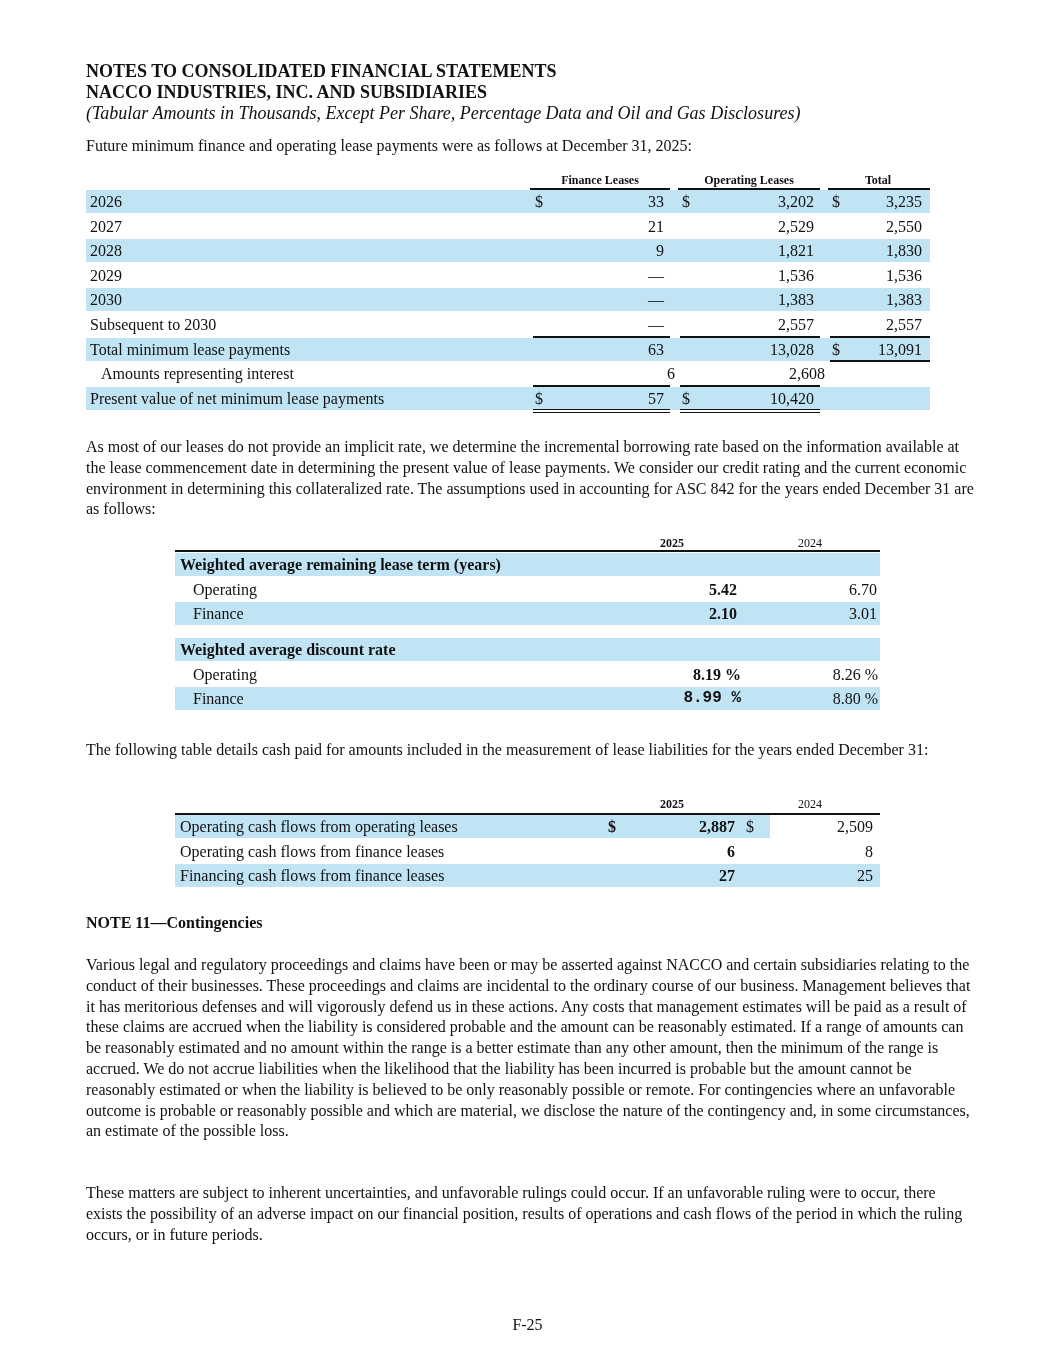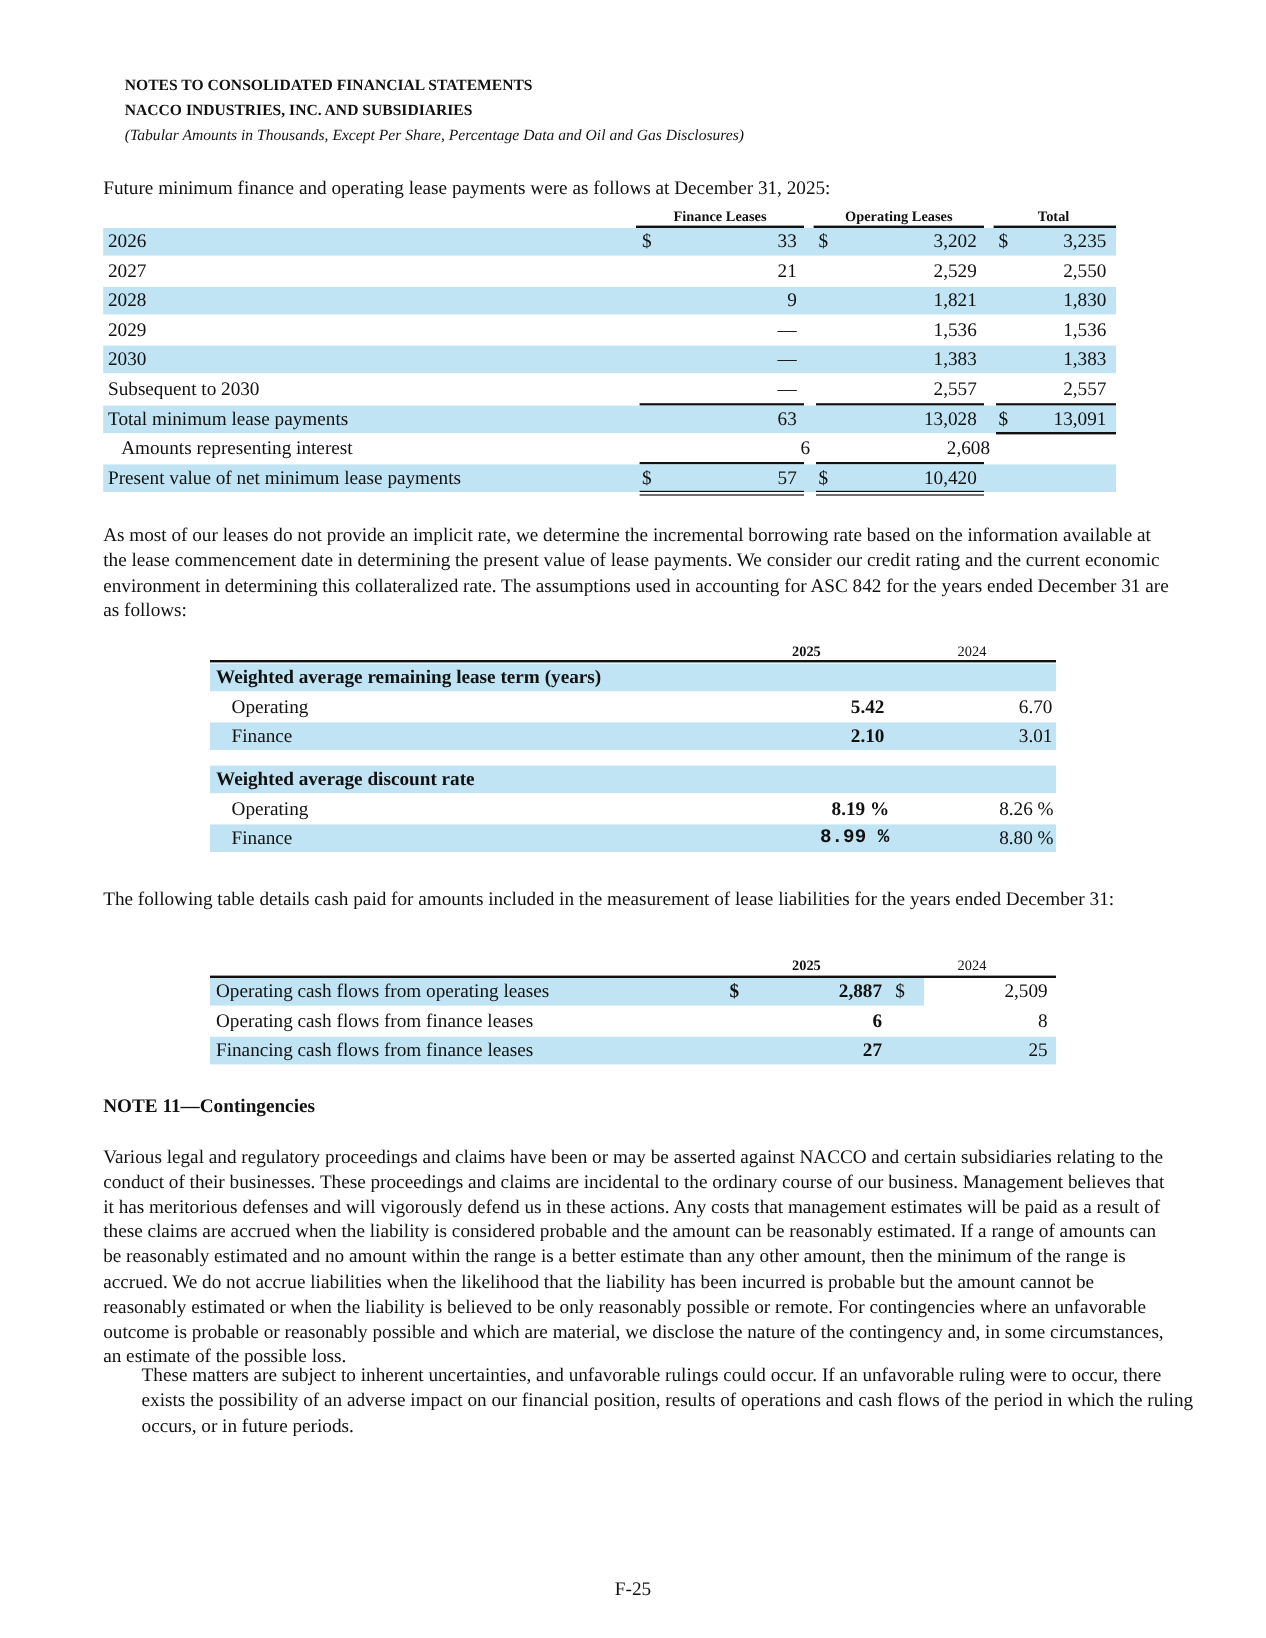--- a/index.html
+++ b/index.html
@@ -2,21 +2,21 @@
 <html><head>
 <meta charset="utf-8">
 <style>
   html, body { margin: 0; padding: 0; background: #ffffff; }
   body {
     width: 1055px; height: 1365px; position: relative; overflow: hidden;
     font-family: "Liberation Serif", "DejaVu Serif", serif;
     color: #111111; font-size: 16px;
   }
   .abs { position: absolute; }
-  .hdr { left: 104px; font-size: 13px; line-height: 20px; font-family: Liberation Serif, serif; }
+  .hdr { left: 86px; font-size: 18px; line-height: 20px; font-family: Liberation Serif, serif; }
   .hdr.b { font-weight: bold; }
   .hdr.i { font-style: italic; }
   .para { left: 86px; width: 890px; font-size: 16px; line-height: 20.8px; margin: 0; }
   .note-title { left: 86px; font-weight: bold; font-size: 16px; }
   .footer { left: 0; width: 1055px; text-align: center; font-size: 16px; }
 
   
   .row { position: absolute; height: 23px; line-height: 23px; font-size: 16px; }
   .row.shade { background: #c0e4f4; }
   .cell { position: absolute; top: 0; height: 23px; }
@@ -28,21 +28,21 @@
   .rule.thin { height: 1.5px; }
   .dbl { position: absolute; height: 4px; border-top: 1.5px solid #111; border-bottom: 1.5px solid #111; box-sizing: border-box; }
 </style>
 </head>
 <body>
 
 <div class="abs hdr b" style="top:61px;">NOTES TO CONSOLIDATED FINANCIAL STATEMENTS</div>
 <div class="abs hdr b" style="top:82px;">NACCO INDUSTRIES, INC. AND SUBSIDIARIES</div>
 <div class="abs hdr i" style="top:103px;">(Tabular Amounts in Thousands, Except Per Share, Percentage Data and Oil and Gas Disclosures)</div>
 
-<p class="abs para" style="top:148px;">Future minimum finance and operating lease payments were as follows at December 31, 2025:</p>
+<p class="abs para" style="top:136px;">Future minimum finance and operating lease payments were as follows at December 31, 2025:</p>
 
 <div class="abs" style="left:0;top:0;width:1055px;height:420px;">
   <div class="colhead" style="left:530px;top:173px;width:140px;">Finance Leases</div>
   <div class="colhead" style="left:678px;top:173px;width:142px;">Operating Leases</div>
   <div class="colhead" style="left:828px;top:173px;width:100px;">Total</div>
   <div class="rule" style="left:530px;top:188px;width:140px;"></div>
   <div class="rule" style="left:678px;top:188px;width:142px;"></div>
   <div class="rule" style="left:828px;top:188px;width:102px;"></div>
 
   <div class="row shade" style="left:86px;top:190px;width:844px;">
@@ -170,15 +170,15 @@
   </div>
   <div class="row shade" style="left:175px;top:864px;width:705px;">
     <span class="cell" style="left:5px;">Financing cash flows from finance leases</span>
     <span class="cell r bold" style="left:460px;width:100px;">27</span>
     <span class="cell r" style="left:598px;width:100px;">25</span>
   </div>
 </div>
 
 <div class="abs note-title" style="top:914px;">NOTE 11—Contingencies</div>
 <p class="abs para" style="top:955px;">Various legal and regulatory proceedings and claims have been or may be asserted against NACCO and certain subsidiaries relating to the conduct of their businesses. These proceedings and claims are incidental to the ordinary course of our business. Management believes that it has meritorious defenses and will vigorously defend us in these actions. Any costs that management estimates will be paid as a result of these claims are accrued when the liability is considered probable and the amount can be reasonably estimated. If a range of amounts can be reasonably estimated and no amount within the range is a better estimate than any other amount, then the minimum of the range is accrued. We do not accrue liabilities when the likelihood that the liability has been incurred is probable but the amount cannot be reasonably estimated or when the liability is believed to be only reasonably possible or remote. For contingencies where an unfavorable outcome is probable or reasonably possible and which are material, we disclose the nature of the contingency and, in some circumstances, an estimate of the possible loss.</p>
-<p class="abs para" style="top:1137px;margin-left:32px;">These matters are subject to inherent uncertainties, and unfavorable rulings could occur. If an unfavorable ruling were to occur, there exists the possibility of an adverse impact on our financial position, results of operations and cash flows of the period in which the ruling occurs, or in future periods.</p>
+<p class="abs para" style="top:1183px;">These matters are subject to inherent uncertainties, and unfavorable rulings could occur. If an unfavorable ruling were to occur, there exists the possibility of an adverse impact on our financial position, results of operations and cash flows of the period in which the ruling occurs, or in future periods.</p>
 
 <div class="abs footer" style="top:1316px;">F-25</div>
 
 </body></html>

